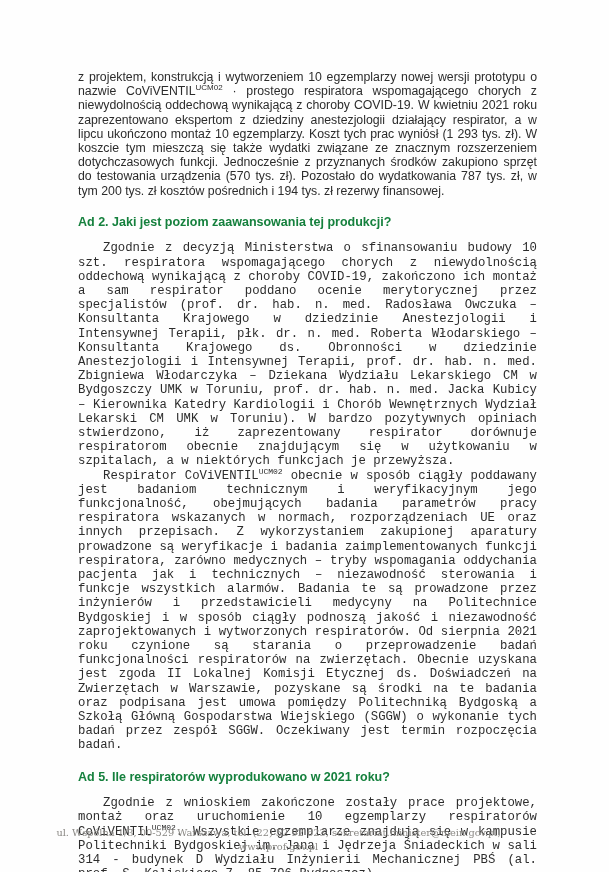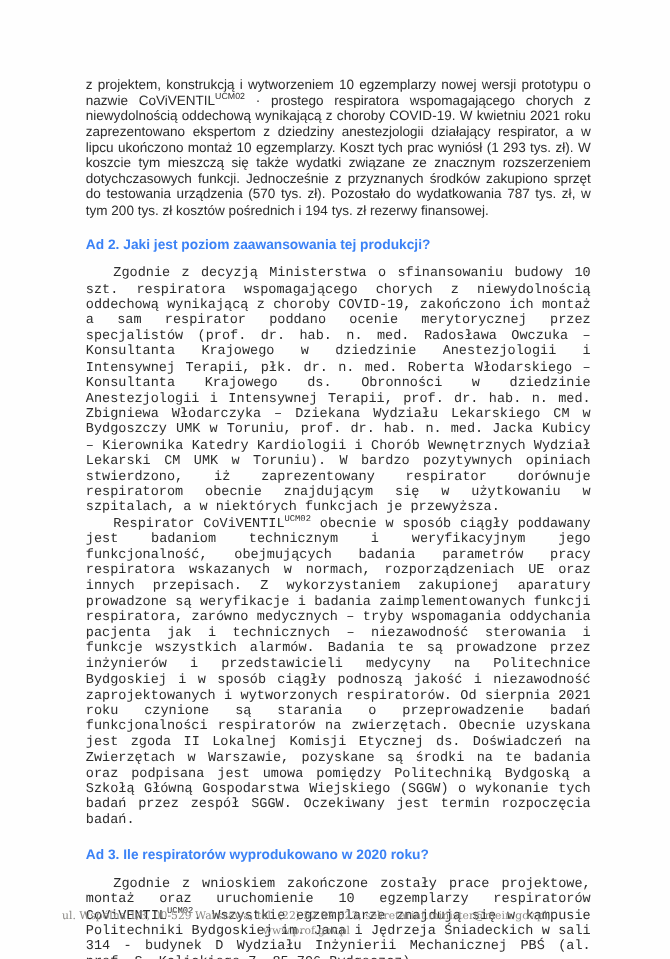--- a/index.html
+++ b/index.html
@@ -33,21 +33,21 @@
     padding: 0;
   }
   .content p.ind {
     text-indent: 25px;
     font-family: Liberation Mono, monospace;
   }
   .content h3 {
     font-size: 12.5px;
     line-height: 14.5px;
     font-weight: bold;
-    color: #3b82f6;
+    color: #15803d;
     margin: 17px 0 12px 0;
     text-align: left;
   }
   sup {
     font-size: 8px;
     line-height: 0;
     vertical-align: 5px;
     letter-spacing: 0;
   }
   .footer {
@@ -73,21 +73,21 @@
   <div class="content">
 
     <p>z projektem, konstrukcją i wytworzeniem 10 egzemplarzy nowej wersji prototypu o nazwie CoViVENTIL<sup>UCM02</sup> · prostego respiratora wspomagającego chorych z niewydolnością oddechową wynikającą z choroby COVID-19. W kwietniu 2021 roku zaprezentowano ekspertom z dziedziny anestezjologii działający respirator, a w lipcu ukończono montaż 10 egzemplarzy. Koszt tych prac wyniósł (1 293 tys. zł). W koszcie tym mieszczą się także wydatki związane ze znacznym rozszerzeniem dotychczasowych funkcji. Jednocześnie z przyznanych środków zakupiono sprzęt do testowania urządzenia (570 tys. zł). Pozostało do wydatkowania 787 tys. zł, w tym 200 tys. zł kosztów pośrednich i 194 tys. zł rezerwy finansowej.</p>
 
     <h3>Ad 2. Jaki jest poziom zaawansowania tej produkcji?</h3>
 
     <p class="ind">Zgodnie z decyzją Ministerstwa o sfinansowaniu budowy 10 szt. respiratora wspomagającego chorych z niewydolnością oddechową wynikającą z choroby COVID-19, zakończono ich montaż a sam respirator poddano ocenie merytorycznej przez specjalistów (prof. dr. hab. n. med. Radosława Owczuka – Konsultanta Krajowego w dziedzinie Anestezjologii i Intensywnej Terapii, płk. dr. n. med. Roberta Włodarskiego – Konsultanta Krajowego ds. Obronności w dziedzinie Anestezjologii i Intensywnej Terapii, prof. dr. hab. n. med. Zbigniewa Włodarczyka – Dziekana Wydziału Lekarskiego CM w Bydgoszczy UMK w Toruniu, prof. dr. hab. n. med. Jacka Kubicy – Kierownika Katedry Kardiologii i Chorób Wewnętrznych Wydział Lekarski CM UMK w Toruniu). W bardzo pozytywnych opiniach stwierdzono, iż zaprezentowany respirator dorównuje respiratorom obecnie znajdującym się w użytkowaniu w szpitalach, a w niektórych funkcjach je przewyższa.</p>
 
     <p class="ind">Respirator CoViVENTIL<sup>UCM02</sup> obecnie w sposób ciągły poddawany jest badaniom technicznym i weryfikacyjnym jego funkcjonalność, obejmujących badania parametrów pracy respiratora wskazanych w normach, rozporządzeniach UE oraz innych przepisach. Z wykorzystaniem zakupionej aparatury prowadzone są weryfikacje i badania zaimplementowanych funkcji respiratora, zarówno medycznych – tryby wspomagania oddychania pacjenta jak i technicznych – niezawodność sterowania i funkcje wszystkich alarmów. Badania te są prowadzone przez inżynierów i przedstawicieli medycyny na Politechnice Bydgoskiej i w sposób ciągły podnoszą jakość i niezawodność zaprojektowanych i wytworzonych respiratorów. Od sierpnia 2021 roku czynione są starania o przeprowadzenie badań funkcjonalności respiratorów na zwierzętach. Obecnie uzyskana jest zgoda II Lokalnej Komisji Etycznej ds. Doświadczeń na Zwierzętach w Warszawie, pozyskane są środki na te badania oraz podpisana jest umowa pomiędzy Politechniką Bydgoską a Szkołą Główną Gospodarstwa Wiejskiego (SGGW) o wykonanie tych badań przez zespół SGGW. Oczekiwany jest termin rozpoczęcia badań.</p>
 
-    <h3>Ad 3. Ile respiratorów wyprodukowano w 2020 roku?</h3>
+    <h3>Ad 5. Ile respiratorów wyprodukowano w 2021 roku?</h3>
 
     <p class="ind">Zgodnie z wnioskiem zakończone zostały prace projektowe, montaż oraz uruchomienie 10 egzemplarzy respiratorów CoViVENTIL<sup>UCM02</sup>. Wszystkie egzemplarze znajdują się w kampusie Politechniki Bydgoskiej im. Jana i Jędrzeja Śniadeckich w sali 314 - budynek D Wydziału Inżynierii Mechanicznej PBŚ (al. prof. S. Kaliskiego 7, 85-796 Bydgoszcz).</p>
 
   </div>
 
   <div class="footer">
     <div>ul. Wspólna 1/3, 00-529 Warszawa, tel. (22) 52 92 623, sekretariat.minister@mein.gov.pl,</div>
     <div>www.prof.gov.pl</div>
   </div>
 

